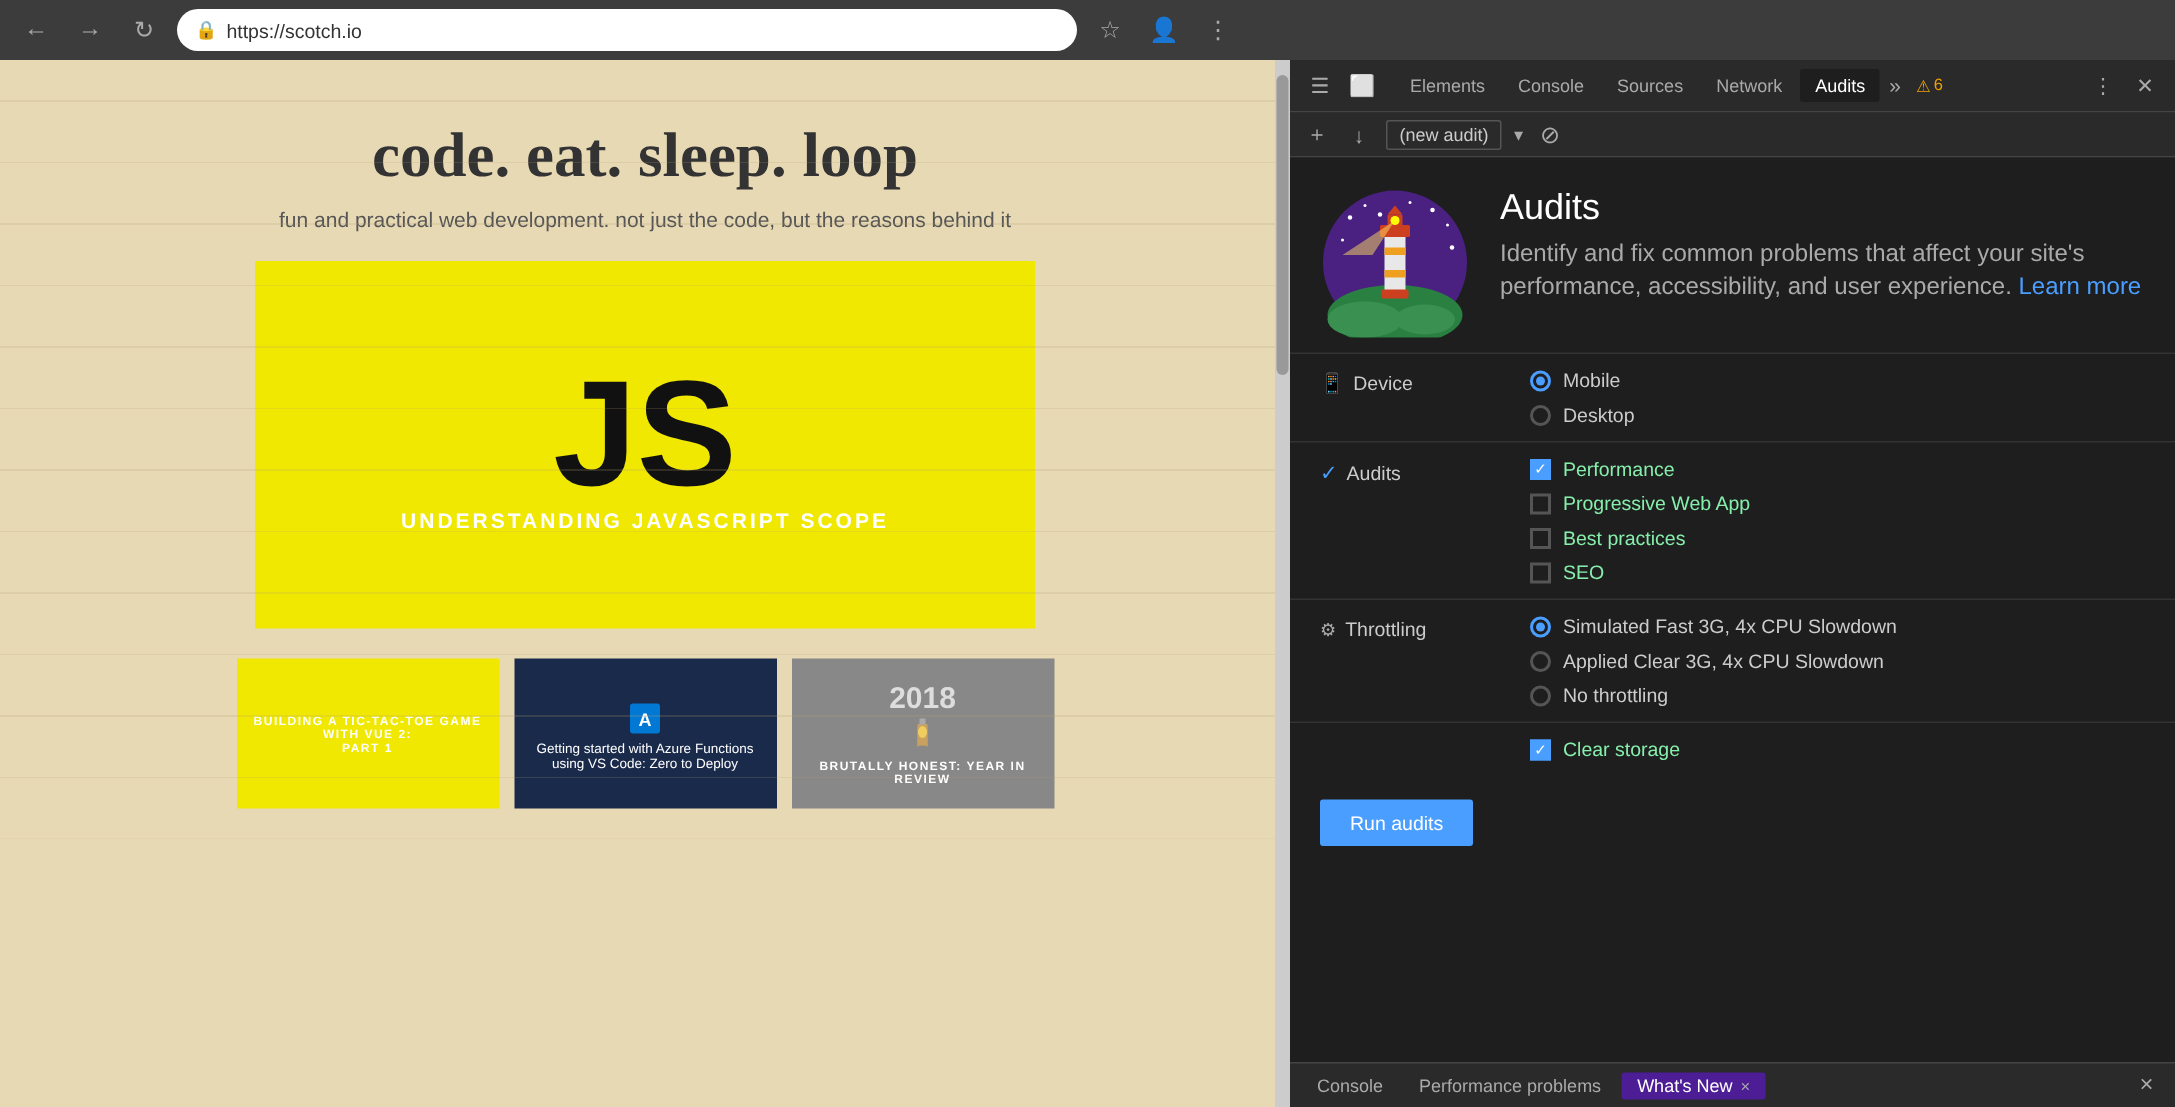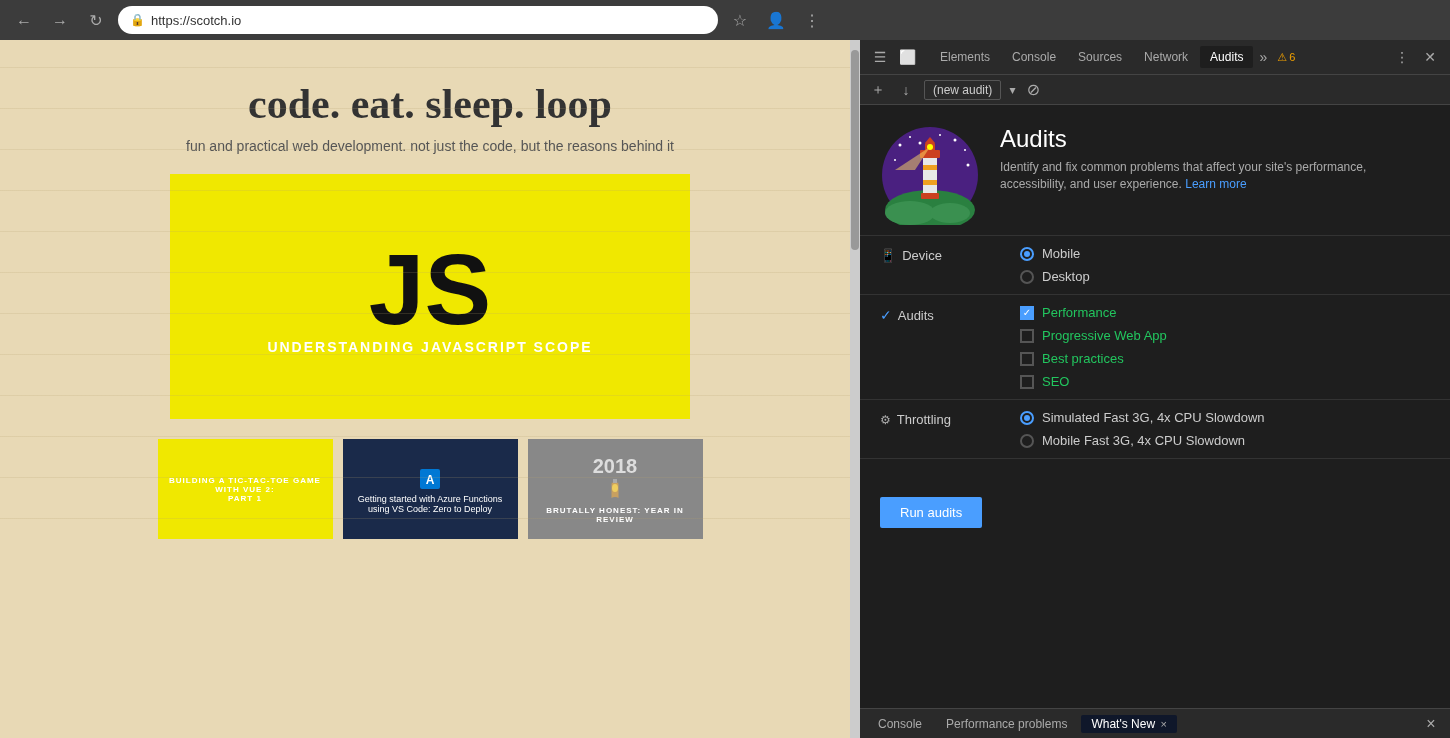--- a/index.html
+++ b/index.html
@@ -297,21 +297,21 @@
       align-items: flex-start;
     }
     .lighthouse-info { flex: 1; }
     .lighthouse-title {
       font-size: 24px;
       color: #fff;
       font-weight: normal;
       margin-bottom: 6px;
     }
     .lighthouse-desc {
-      font-size: 12px;
+      font-size: 16px;
       color: #aaa;
       line-height: 1.4;
     }
     .lighthouse-link { color: #4a9eff; text-decoration: none; }
 
     
     .settings-section {
       padding: 10px 20px;
       display: flex;
       gap: 20px;
@@ -372,21 +372,21 @@
     }
     .checkbox-input.checked {
       background: #4a9eff;
       border-color: #4a9eff;
     }
     .checkbox-input.checked::after {
       content: '✓';
       font-size: 10px;
       color: #fff;
     }
-    .checkbox-label { font-size: 13px; color: #22c55e; }
+    .checkbox-label { font-size: 13px; color: #86efac; }
 
     
     .run-audits-section {
       padding: 16px 20px;
     }
     .run-audits-btn {
       background: #4a9eff;
       color: #fff;
       border: none;
       padding: 8px 20px;
@@ -410,21 +410,21 @@
     .bottom-tab {
       padding: 2px 10px;
       font-size: 12px;
       color: #aaa;
       cursor: pointer;
       border-radius: 2px;
       background: none;
       border: none;
     }
     .bottom-tab.active {
-      background: #0f172a;
+      background: #4c1d95;
       color: #fff;
     }
     .bottom-tab-close {
       font-size: 11px;
       color: #aaa;
       cursor: pointer;
       margin-left: 2px;
     }
     .bottom-actions { margin-left: auto; display: flex; }
     .bottom-close-btn {
@@ -621,27 +621,37 @@
           <span class="gear-icon-sm">⚙</span>
           <span>Throttling</span>
         </div>
         <div class="settings-options">
           <div class="radio-option">
             <div class="radio-input selected"></div>
             <span class="radio-label">Simulated Fast 3G, 4x CPU Slowdown</span>
           </div>
           <div class="radio-option">
             <div class="radio-input"></div>
-            <span class="radio-label">Mobile Fast 3G, 4x CPU Slowdown</span>
+            <span class="radio-label">Applied Clear 3G, 4x CPU Slowdown</span>
+          </div>
+          <div class="radio-option">
+            <div class="radio-input"></div>
+            <span class="radio-label">No throttling</span>
           </div>
         </div>
       </div>
 
       <div class="settings-section">
         <div class="settings-label"></div>
+        <div class="settings-options">
+          <div class="checkbox-option">
+            <div class="checkbox-input checked"></div>
+            <span class="checkbox-label">Clear storage</span>
+          </div>
+        </div>
       </div>
 
       <div class="run-audits-section">
         <button class="run-audits-btn">Run audits</button>
       </div>
 
     </div>
 
     <div class="bottom-bar">
       <button class="bottom-tab">Console</button>

